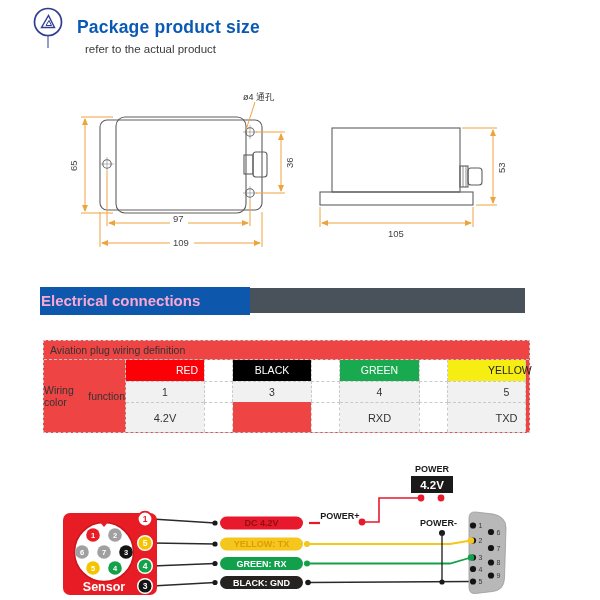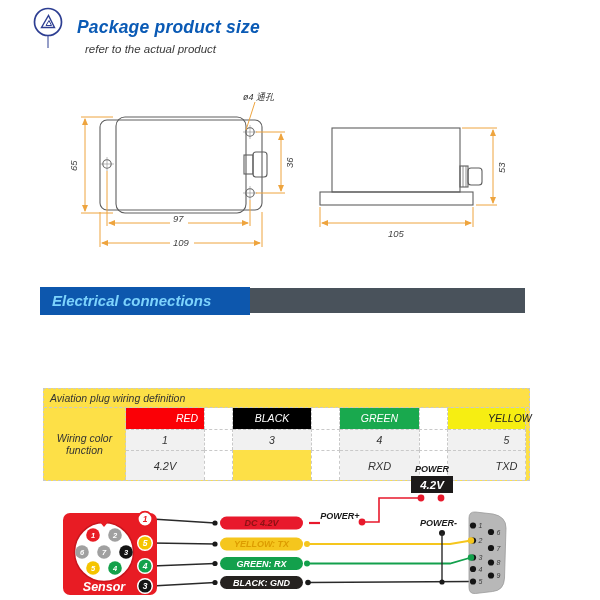--- a/index.html
+++ b/index.html
@@ -1,43 +1,43 @@
 <!DOCTYPE html>
 <html><head>
 <meta charset="utf-8">
 <style>
   html,body{margin:0;padding:0;}
   body{width:600px;height:600px;background:#ffffff;font-family:"Liberation Sans",sans-serif;position:relative;overflow:hidden;}
-  .page{position:absolute;inset:0;background:#fff;font-style:italic;}
+  .page{position:absolute;inset:0;background:#fff;}
 
   
   .hdr{position:absolute;left:31px;top:5px;display:flex;align-items:center;gap:10px;}
   .hdr-title{font-size:17.5px;font-weight:bold;color:#0a5ab5;letter-spacing:.2px;}
 
   
   .intro{position:absolute;left:85px;top:38px;width:482px;font-size:11.5px;color:#3a3a3a;line-height:22.5px;}
   .intro .gap{display:inline-block;width:18px;}
 
   
   .drawings{position:absolute;left:60px;top:85px;}
   .ol{fill:none;stroke:#5f5f5f;stroke-width:1.1;}
   .dim{stroke:#eea43e;stroke-width:1;fill:none;}
   .dimtxt{font-size:9.5px;fill:#444;}
   .holetxt{font-size:9px;fill:#333;}
 
   
   .secbar{position:absolute;left:40px;top:287px;display:flex;align-items:flex-start;}
-  .secbar .blue{width:210px;height:28px;background:#0d57ad;color:#7dd3fc;font-size:15px;font-weight:bold;line-height:28px;padding-left:12px;box-sizing:border-box;}
+  .secbar .blue{width:210px;height:28px;background:#0d57ad;color:#f9a8d4;font-size:15px;font-weight:bold;line-height:28px;padding-left:1px;box-sizing:border-box;}
   .secbar .gray{width:275px;height:25px;background:#49525b;margin-top:1px;}
 
   
-  .wtable{position:absolute;left:43px;top:340px;width:487px;border:1px dashed #c9c9c9;box-sizing:border-box;background:#fde047;margin-top:48px;}
+  .wtable{position:absolute;left:43px;top:340px;width:487px;border:1px dashed #c9c9c9;box-sizing:border-box;background:#ef4444;}
   .wtable .ttl{height:18px;line-height:18px;font-size:10.5px;color:#333;padding-left:6px;border-bottom:1px dashed #c9c9c9;}
   .tgrid{display:grid;grid-template-columns:82px 78px 29px 78px 29px 79px 29px 78px;grid-template-rows:21px 21px 30px;}
-  .lblcell{grid-row:1/4;display:flex;flex-direction:column;align-items:center;justify-content:center;font-size:10.5px;color:#333;border-right:1px dashed #c9c9c9;}
+  .lblcell{grid-row:1/4;display:flex;flex-direction:row;align-items:center;justify-content:center;font-size:10.5px;color:#333;border-right:1px dashed #c9c9c9;}
   .cell{font-size:10.5px;text-align:center;line-height:21px;}
   .colorcell{font-weight:normal;}
   .pincell{background:#f1f1f1;color:#333;border-top:1px dashed #c9c9c9;}
   .fncell{background:#f1f1f1;color:#333;line-height:30px;font-size:11px;border-top:1px dashed #c9c9c9;}
   .gapcell{background:#fff;border-left:1px dashed #c9c9c9;border-right:1px dashed #c9c9c9;}
   .gapcell.gb{border-top:1px dashed #c9c9c9;}
   .rt{border-right:1px dashed #c9c9c9;padding-left:40px;}
   .c-red{background:#fb0006;color:#fff;padding-left:44px;}
   .c-black{background:#000;color:#fff;}
   .c-green{background:#19a94e;color:#fff;}

